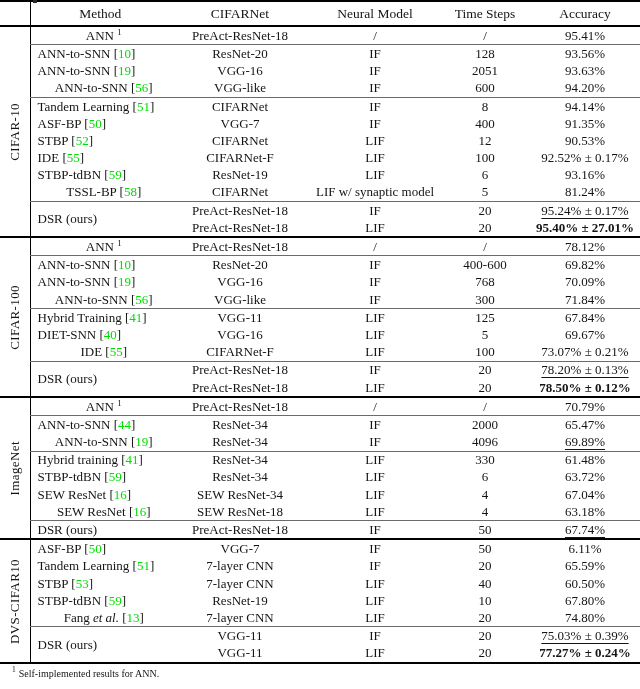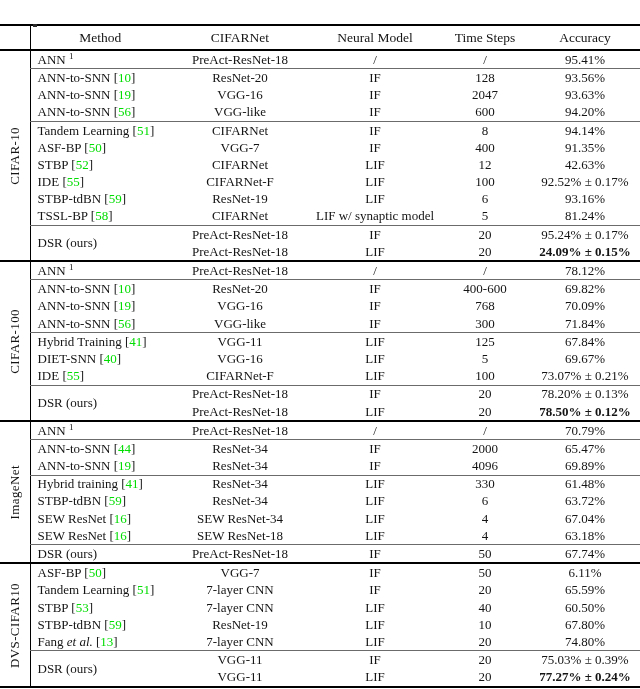--- a/index.html
+++ b/index.html
@@ -10,21 +10,21 @@
     font-family: "Liberation Serif", "DejaVu Serif", serif;
     color: #141414;
   }
   .page { position: relative; width: 640px; height: 689px; }
   .remnant { position: absolute; left: 33px; top: 0; width: 4px; height: 3px; background: #2a2a2a; }
 
   table.results {
     border-collapse: collapse;
     table-layout: fixed;
     width: 640px;
-    margin-top: 24px;
+    margin-top: 0;
     border-top: 2.4px solid #000;
     border-bottom: 2.2px solid #000;
   }
   thead th {
     font-weight: 400;
     font-size: 13.5px;
     padding: 0;
     height: 23px;
     border-bottom: 2.4px solid #000;
     white-space: nowrap;
@@ -37,32 +37,32 @@
     text-align: center;
     vertical-align: middle;
     white-space: nowrap;
     overflow: hidden;
     line-height: 1.05;
   }
   th.cm, td.cm { border-left: 1.4px solid #000; }
   td.cm { text-align: left; padding-left: 7px; }
   td.cl { vertical-align: middle; overflow: visible; }
   .st { border-top: 2.2px solid #000; }
-  td.ge { border-bottom: 1px solid #6b6b6b; }
+  td.ge { border-bottom: 1px solid #6b6b6b; text-align: center; }
   .vlabel {
     writing-mode: vertical-rl;
     transform: rotate(180deg);
     margin: 0 auto;
     font-size: 13px;
     letter-spacing: 0.4px;
     white-space: nowrap;
   }
   .cite { color: var(--cite-color, #00dd00); cursor: pointer; }
   sup { font-size: 9px; line-height: 0; }
-  .u { text-underline-offset: 2.5px; text-decoration-thickness: 1px; }
+  .u { text-decoration: underline; text-underline-offset: 2.5px; text-decoration-thickness: 1px; }
   .b { font-weight: 700; }
   .footnote {
     margin: 4px 0 0 12px;
     font-size: 10px;
     color: #161616;
   }
   .footnote sup { font-size: 7.5px; margin-right: 3px; }
 </style>
 </head>
 <body>
@@ -104,21 +104,21 @@
           <td class="cm"><span>ANN-to-SNN</span> [<span class="cite">10</span>]</td>
           <td>ResNet-20</td>
           <td>IF</td>
           <td>128</td>
           <td><span>93.56%</span></td>
         </tr>
         <tr>
           <td class="cm"><span>ANN-to-SNN</span> [<span class="cite">19</span>]</td>
           <td>VGG-16</td>
           <td>IF</td>
-          <td>2047</td>
+          <td>2051</td>
           <td><span>93.63%</span></td>
         </tr>
         <tr>
           <td class="cm ge"><span>ANN-to-SNN</span> [<span class="cite">56</span>]</td>
           <td class="ge">VGG-like</td>
           <td class="ge">IF</td>
           <td class="ge">600</td>
           <td class="ge"><span>94.20%</span></td>
         </tr>
         <tr>
@@ -133,21 +133,21 @@
           <td>VGG-7</td>
           <td>IF</td>
           <td>400</td>
           <td><span>91.35%</span></td>
         </tr>
         <tr>
           <td class="cm"><span>STBP</span> [<span class="cite">52</span>]</td>
           <td>CIFARNet</td>
           <td>LIF</td>
           <td>12</td>
-          <td><span>42.63%</span></td>
+          <td><span>90.53%</span></td>
         </tr>
         <tr>
           <td class="cm"><span>IDE</span> [<span class="cite">55</span>]</td>
           <td>CIFARNet-F</td>
           <td>LIF</td>
           <td>100</td>
           <td><span>92.52% ± 0.17%</span></td>
         </tr>
         <tr>
           <td class="cm"><span>STBP-tdBN</span> [<span class="cite">59</span>]</td>
@@ -167,21 +167,21 @@
           <td class="cm" rowspan="2"><span>DSR (ours)</span></td>
           <td>PreAct-ResNet-18</td>
           <td>IF</td>
           <td>20</td>
           <td><span class="u ">95.24% ± 0.17%</span></td>
         </tr>
         <tr>
           <td>PreAct-ResNet-18</td>
           <td>LIF</td>
           <td>20</td>
-          <td><span class="b">24.09% ± 0.15%</span></td>
+          <td><span class="b">95.40% ± 27.01%</span></td>
         </tr>
         <tr>
           <td class="cl st" rowspan="9">
             <div class="vlabel">CIFAR-100</div>
           </td>
           <td class="cm st ge"><span>ANN</span> <sup>1</sup></td>
           <td class="st ge">PreAct-ResNet-18</td>
           <td class="st ge">/</td>
           <td class="st ge">/</td>
           <td class="st ge"><span>78.12%</span></td>
@@ -347,13 +347,14 @@
         </tr>
         <tr>
           <td>VGG-11</td>
           <td>LIF</td>
           <td>20</td>
           <td><span class="b">77.27% ± 0.24%</span></td>
         </tr>
       </tbody>
   </table>
 
+  <div class="footnote"><sup>1</sup><span>Self-implemented results for ANN.</span></div>
 </div>
 
 </body></html>

